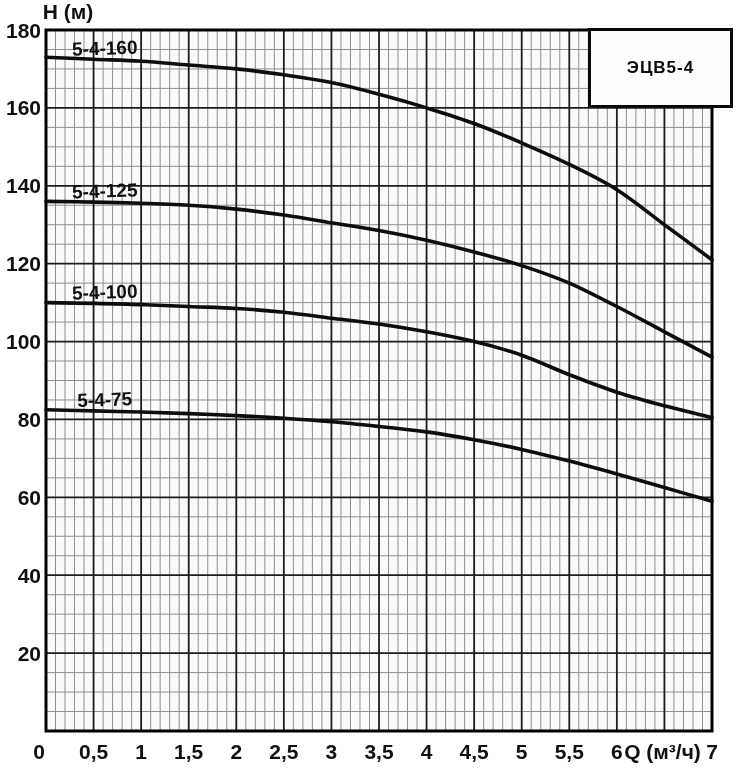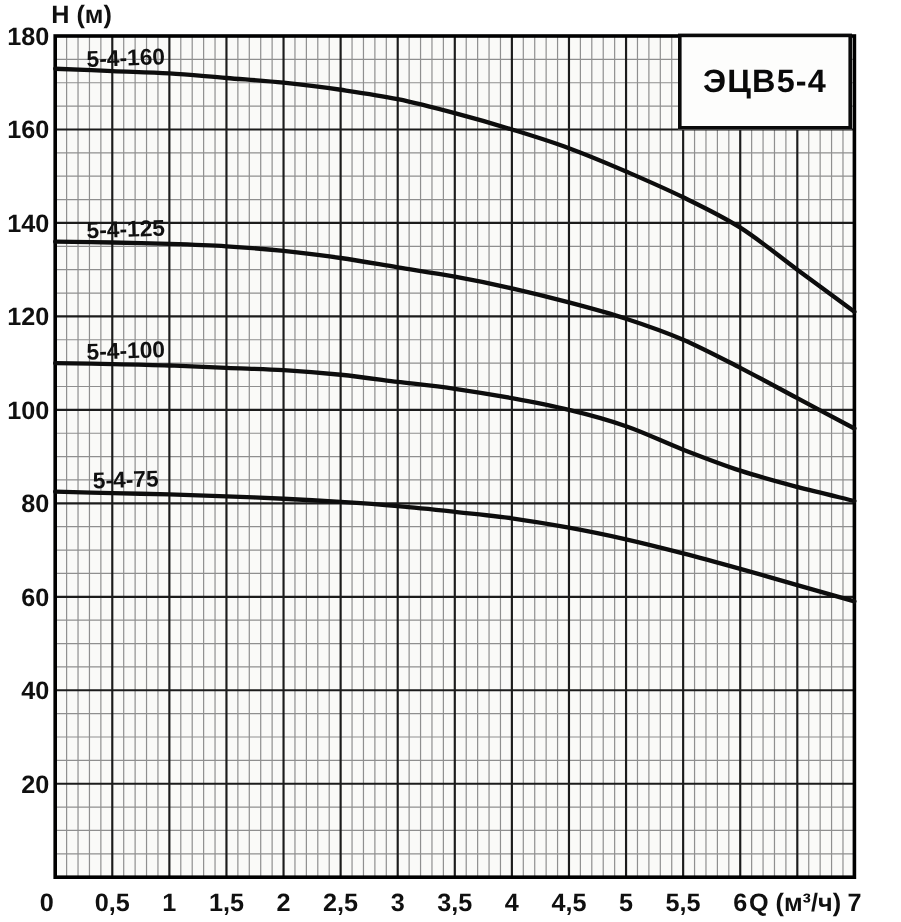--- a/index.html
+++ b/index.html
@@ -1,24 +1,24 @@
 <!DOCTYPE html>
 <html><head>
 <meta charset="utf-8">
 <style>
   html,body{margin:0;padding:0;background:#ffffff;}
   body{width:751px;height:768px;overflow:hidden;font-family:"Liberation Sans",sans-serif;}
   .page{position:relative;width:751px;height:768px;background:#ffffff;}
   #chart-svg{position:absolute;left:0;top:0;}
   .title-box{
     position:absolute;box-sizing:border-box;
-    left:565px;top:28px;width:145px;height:80px;
+    left:588px;top:28px;width:145px;height:80px;
     background:#fdfdfc;border:3px solid #0a0a0a;
     display:flex;align-items:center;justify-content:center;
-    font-size:27px;font-weight:700;color:#0a0a0a;letter-spacing:1px;
+    font-size:17px;font-weight:700;color:#0a0a0a;letter-spacing:1px;
   }
 </style>
 </head>
 <body>
 
 <div class="page">
   <svg id="chart-svg" width="751" height="768" viewBox="0 0 751 768">
       <rect x="46" y="30" width="666" height="701" fill="#fafaf8"></rect>
       <line x1="55.51428571428572" y1="30" x2="55.51428571428572" y2="731" stroke="#8f8f8f" stroke-width="1"></line>
       <line x1="65.02857142857144" y1="30" x2="65.02857142857144" y2="731" stroke="#8f8f8f" stroke-width="1"></line>

